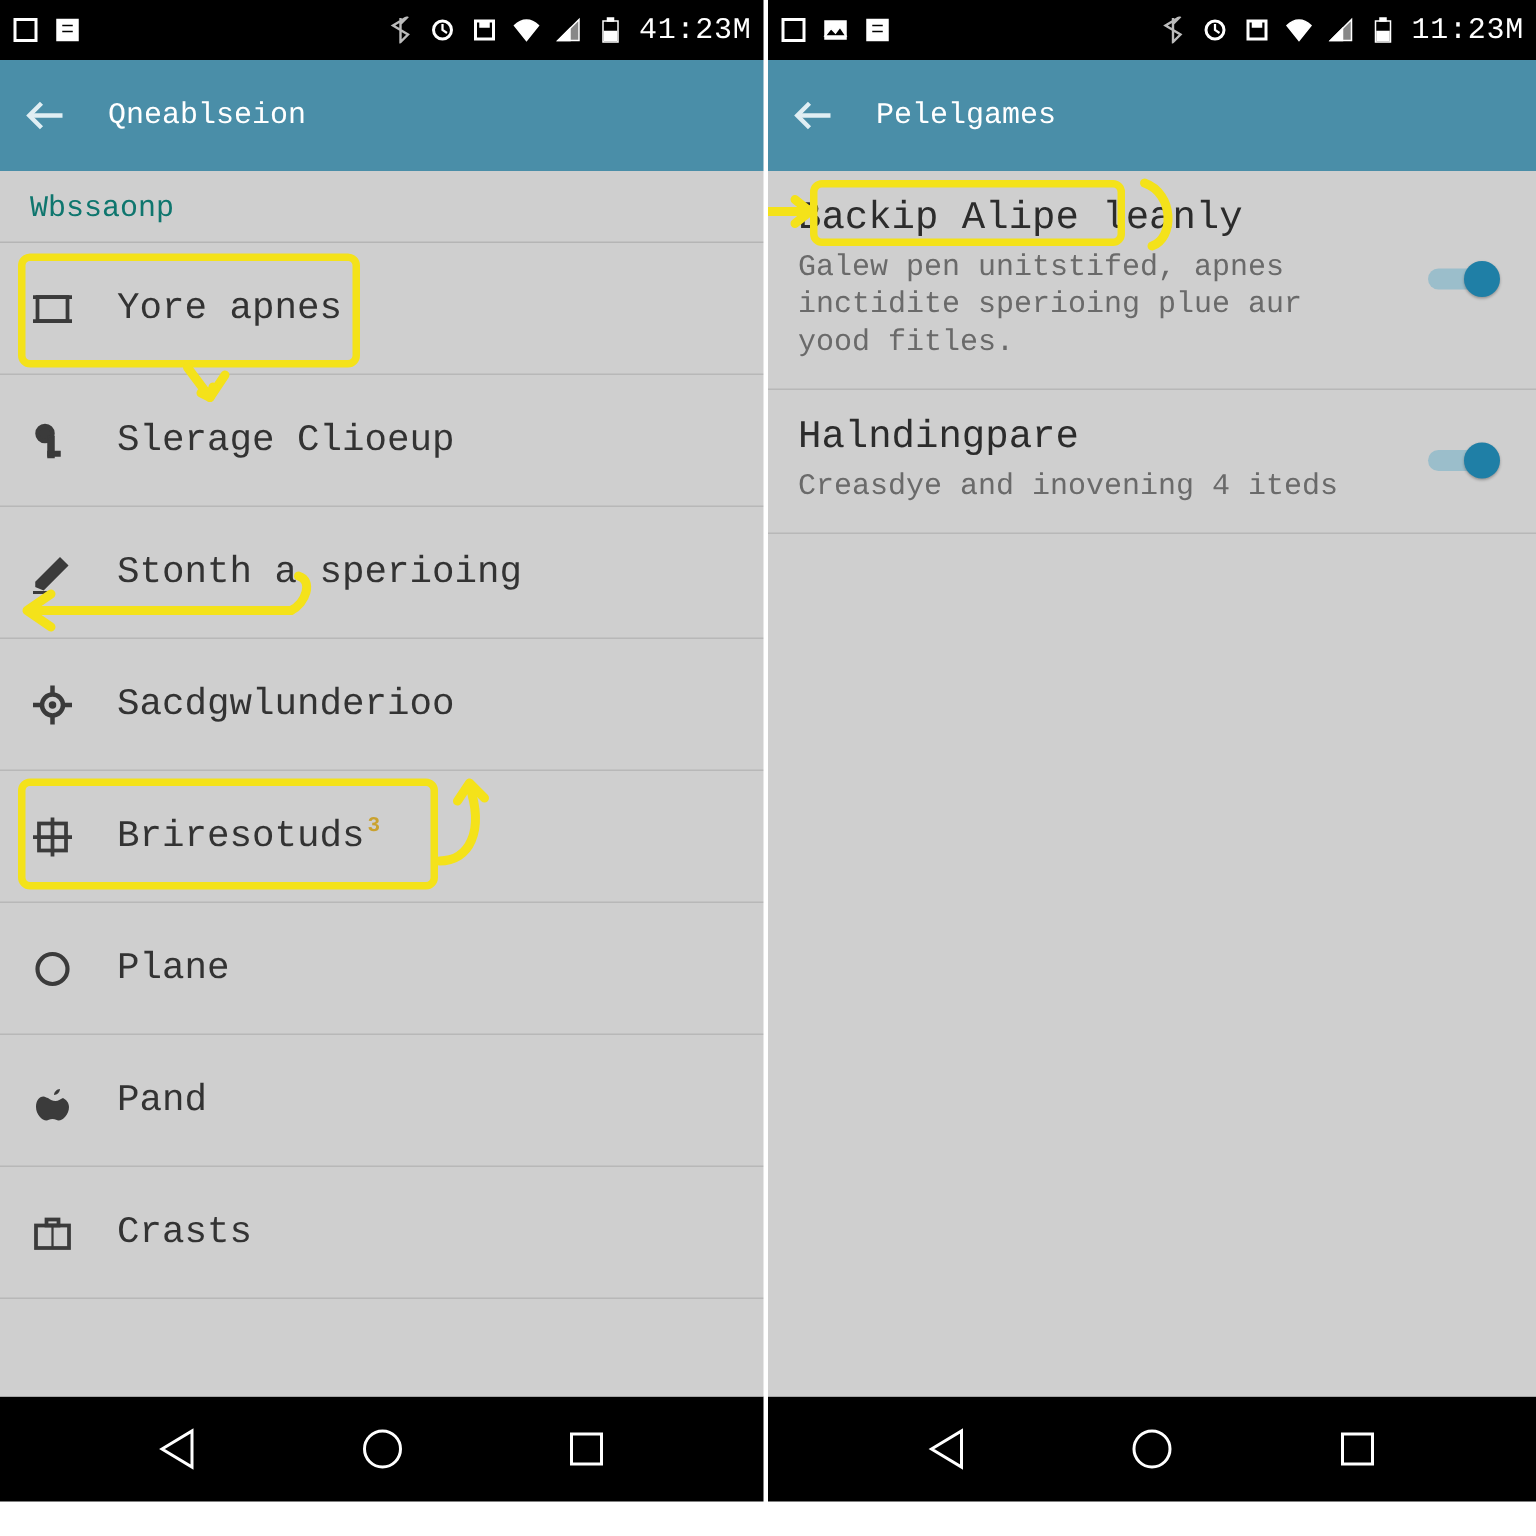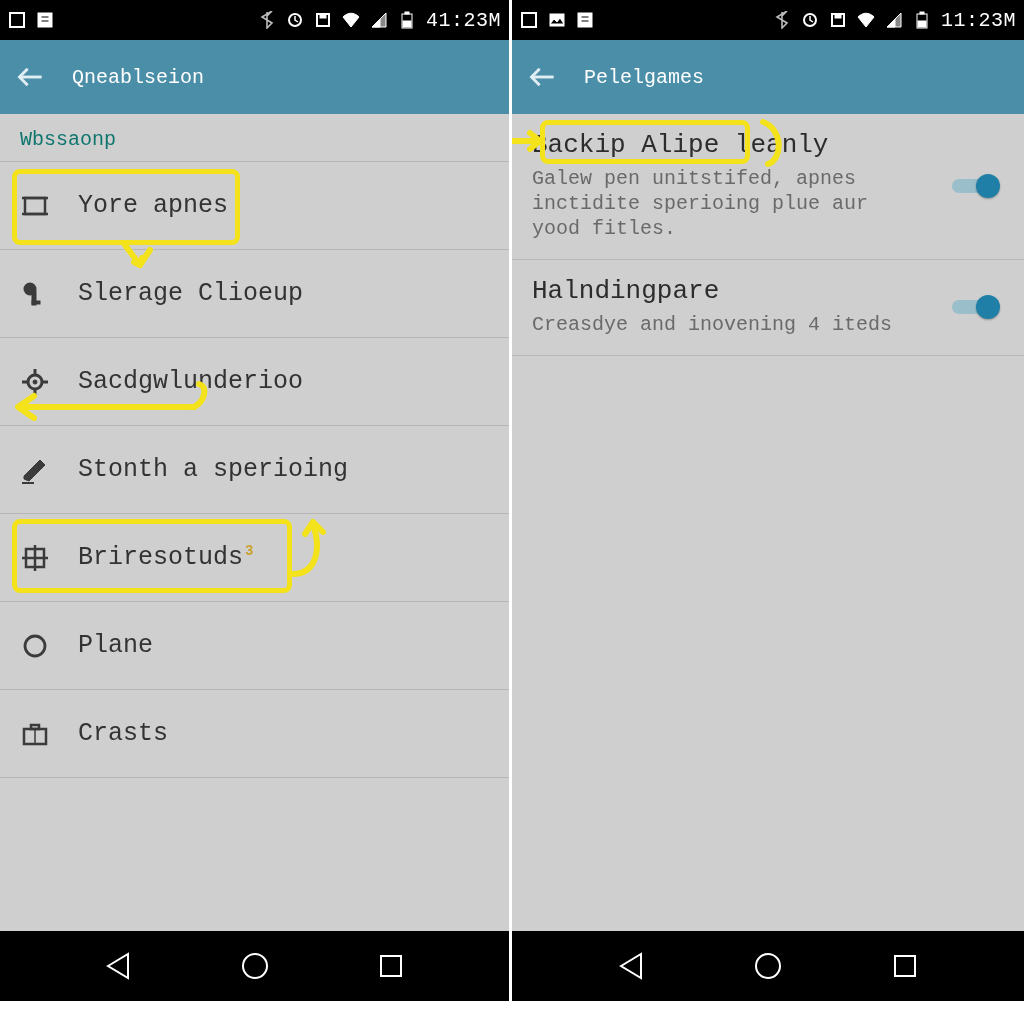--- a/index.html
+++ b/index.html
@@ -154,56 +154,64 @@
                 <circle cx="10" cy="10" r="5" stroke-width="3" fill="#3b3b3b"></circle>
                 <rect x="12" y="12" width="4" height="14" fill="#3b3b3b"></rect>
                 <rect x="12" y="22" width="8" height="3" fill="#3b3b3b"></rect>
               </svg>
             </span>
             <span class="rlabel">Slerage Clioeup</span>
           </div>
           <div class="row">
             <span class="ricon">
               <svg viewBox="0 0 30 30">
+                <path d="M4 24l5 2 16-16-5-5L4 21z" fill="#3b3b3b"></path>
+                <line x1="2" y1="28" x2="14" y2="28" stroke-width="2"></line>
+              </svg>
+            </span>
+            <span class="rlabel">Stonth a sperioing</span>
+          </div>
+          <div class="row">
+            <span class="ricon">
+              <svg viewBox="0 0 30 30">
                 <circle cx="15" cy="15" r="7" fill="none" stroke-width="3"></circle>
                 <circle cx="15" cy="15" r="2" fill="#3b3b3b"></circle>
                 <line x1="15" y1="2" x2="15" y2="8" stroke-width="3"></line>
                 <line x1="15" y1="22" x2="15" y2="28" stroke-width="3"></line>
                 <line x1="2" y1="15" x2="8" y2="15" stroke-width="3"></line>
                 <line x1="22" y1="15" x2="28" y2="15" stroke-width="3"></line>
               </svg>
             </span>
             <span class="rlabel">Sacdgwlunderioo</span>
           </div>
           <div class="row">
             <span class="ricon">
               <svg viewBox="0 0 30 30">
-                <path d="M4 24l5 2 16-16-5-5L4 21z" fill="#3b3b3b"></path>
-                <line x1="2" y1="28" x2="14" y2="28" stroke-width="2"></line>
-              </svg>
-            </span>
-            <span class="rlabel">Stonth a sperioing</span>
-          </div>
-          <div class="row">
-            <span class="ricon">
-              <svg viewBox="0 0 30 30">
                 <rect x="6" y="6" width="18" height="18" fill="none" stroke-width="2.5"></rect>
                 <line x1="15" y1="2" x2="15" y2="28" stroke-width="2.5"></line>
                 <line x1="2" y1="15" x2="28" y2="15" stroke-width="2.5"></line>
               </svg>
             </span>
             <span class="rlabel">Briresotuds<sup>3</sup></span>
           </div>
           <div class="row">
             <span class="ricon">
               <svg viewBox="0 0 30 30">
                 <circle cx="15" cy="15" r="10" fill="none" stroke-width="2.8"></circle>
               </svg>
             </span>
             <span class="rlabel">Plane</span>
+          </div>
+          <div class="row">
+            <span class="ricon">
+              <svg viewBox="0 0 30 30">
+                <path d="M20 7c0 2-2 4-4 4-0-2 2-4 4-4zM9 12c-3 0-5 3-5 7 0 5 4 9 7 9 1 0 2-1 4-1s3 1 4 1c3 0 7-4 7-9 0-3-2-5-4-6-2 1-3 2-5 2s-4-1-5-2c-1 0-2-1-3-1z" fill="#3b3b3b" stroke="none"></path>
+              </svg>
+            </span>
+            <span class="rlabel">Pand</span>
           </div>
           <div class="row">
             <span class="ricon">
               <svg viewBox="0 0 30 30">
                 <rect x="4" y="10" width="22" height="15" fill="none" stroke-width="2.5"></rect>
                 <rect x="11" y="6" width="8" height="4" fill="none" stroke-width="2.5"></rect>
                 <line x1="15" y1="10" x2="15" y2="25" stroke-width="1.5"></line>
               </svg>
             </span>
             <span class="rlabel">Crasts</span>

